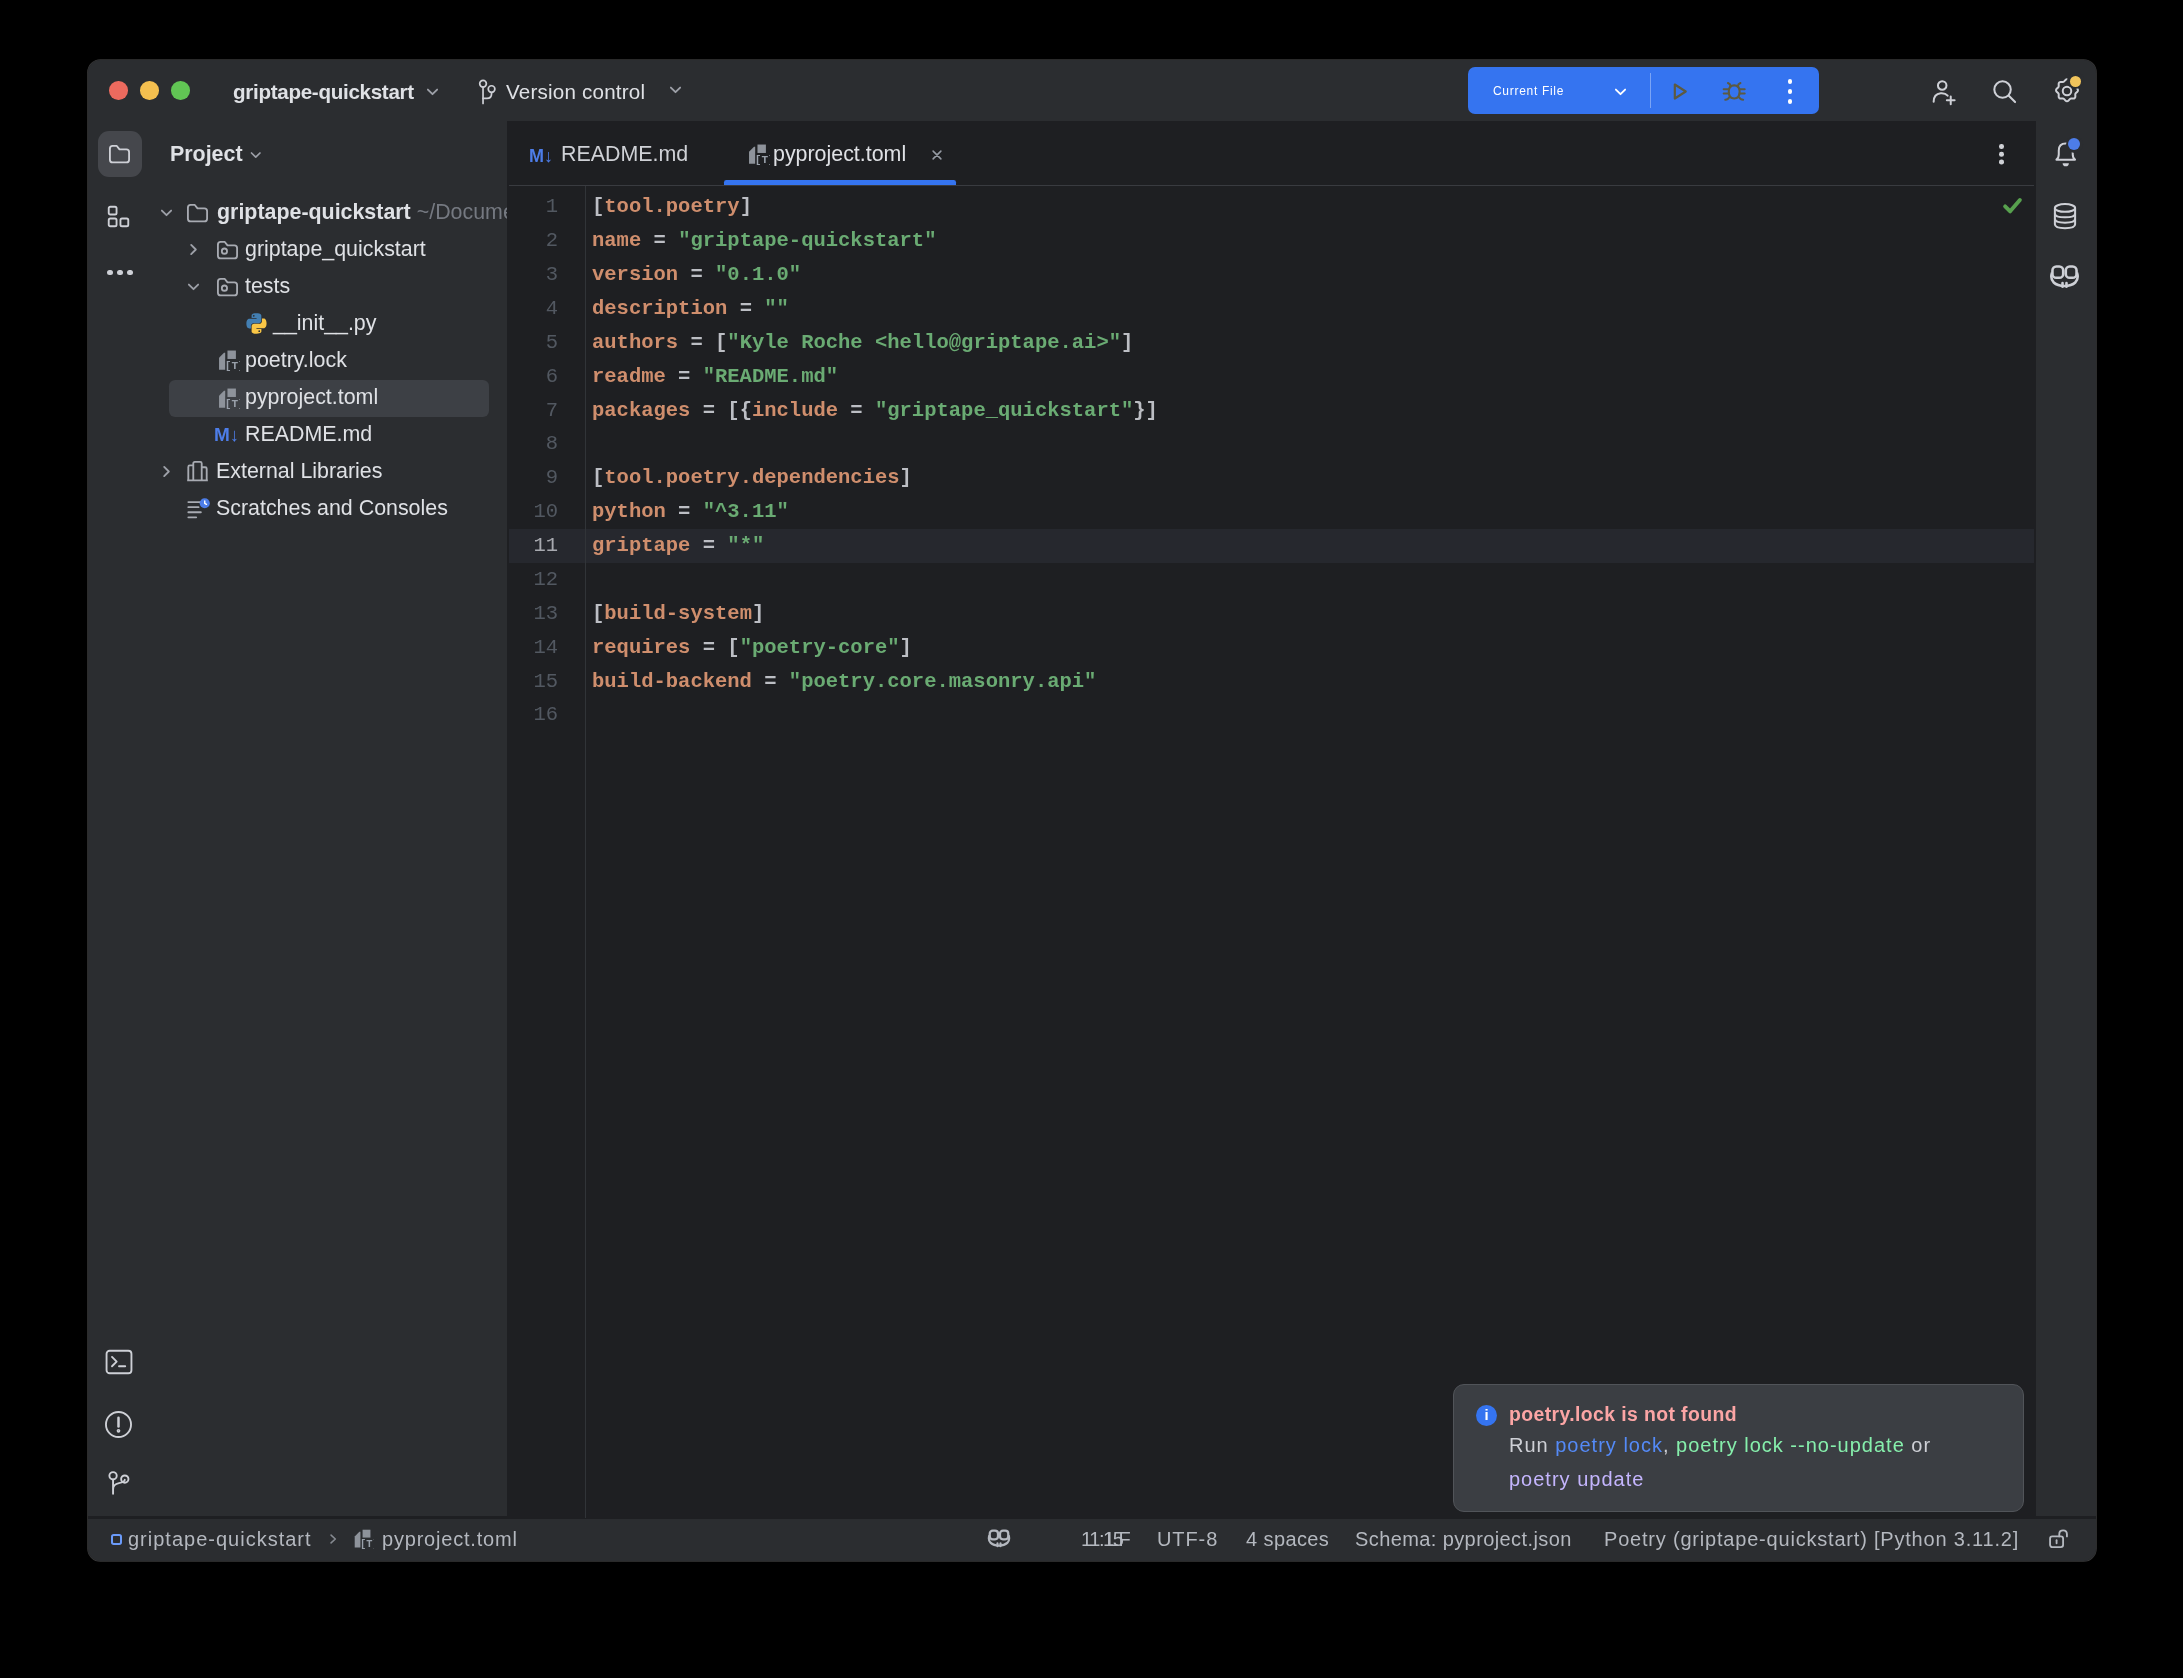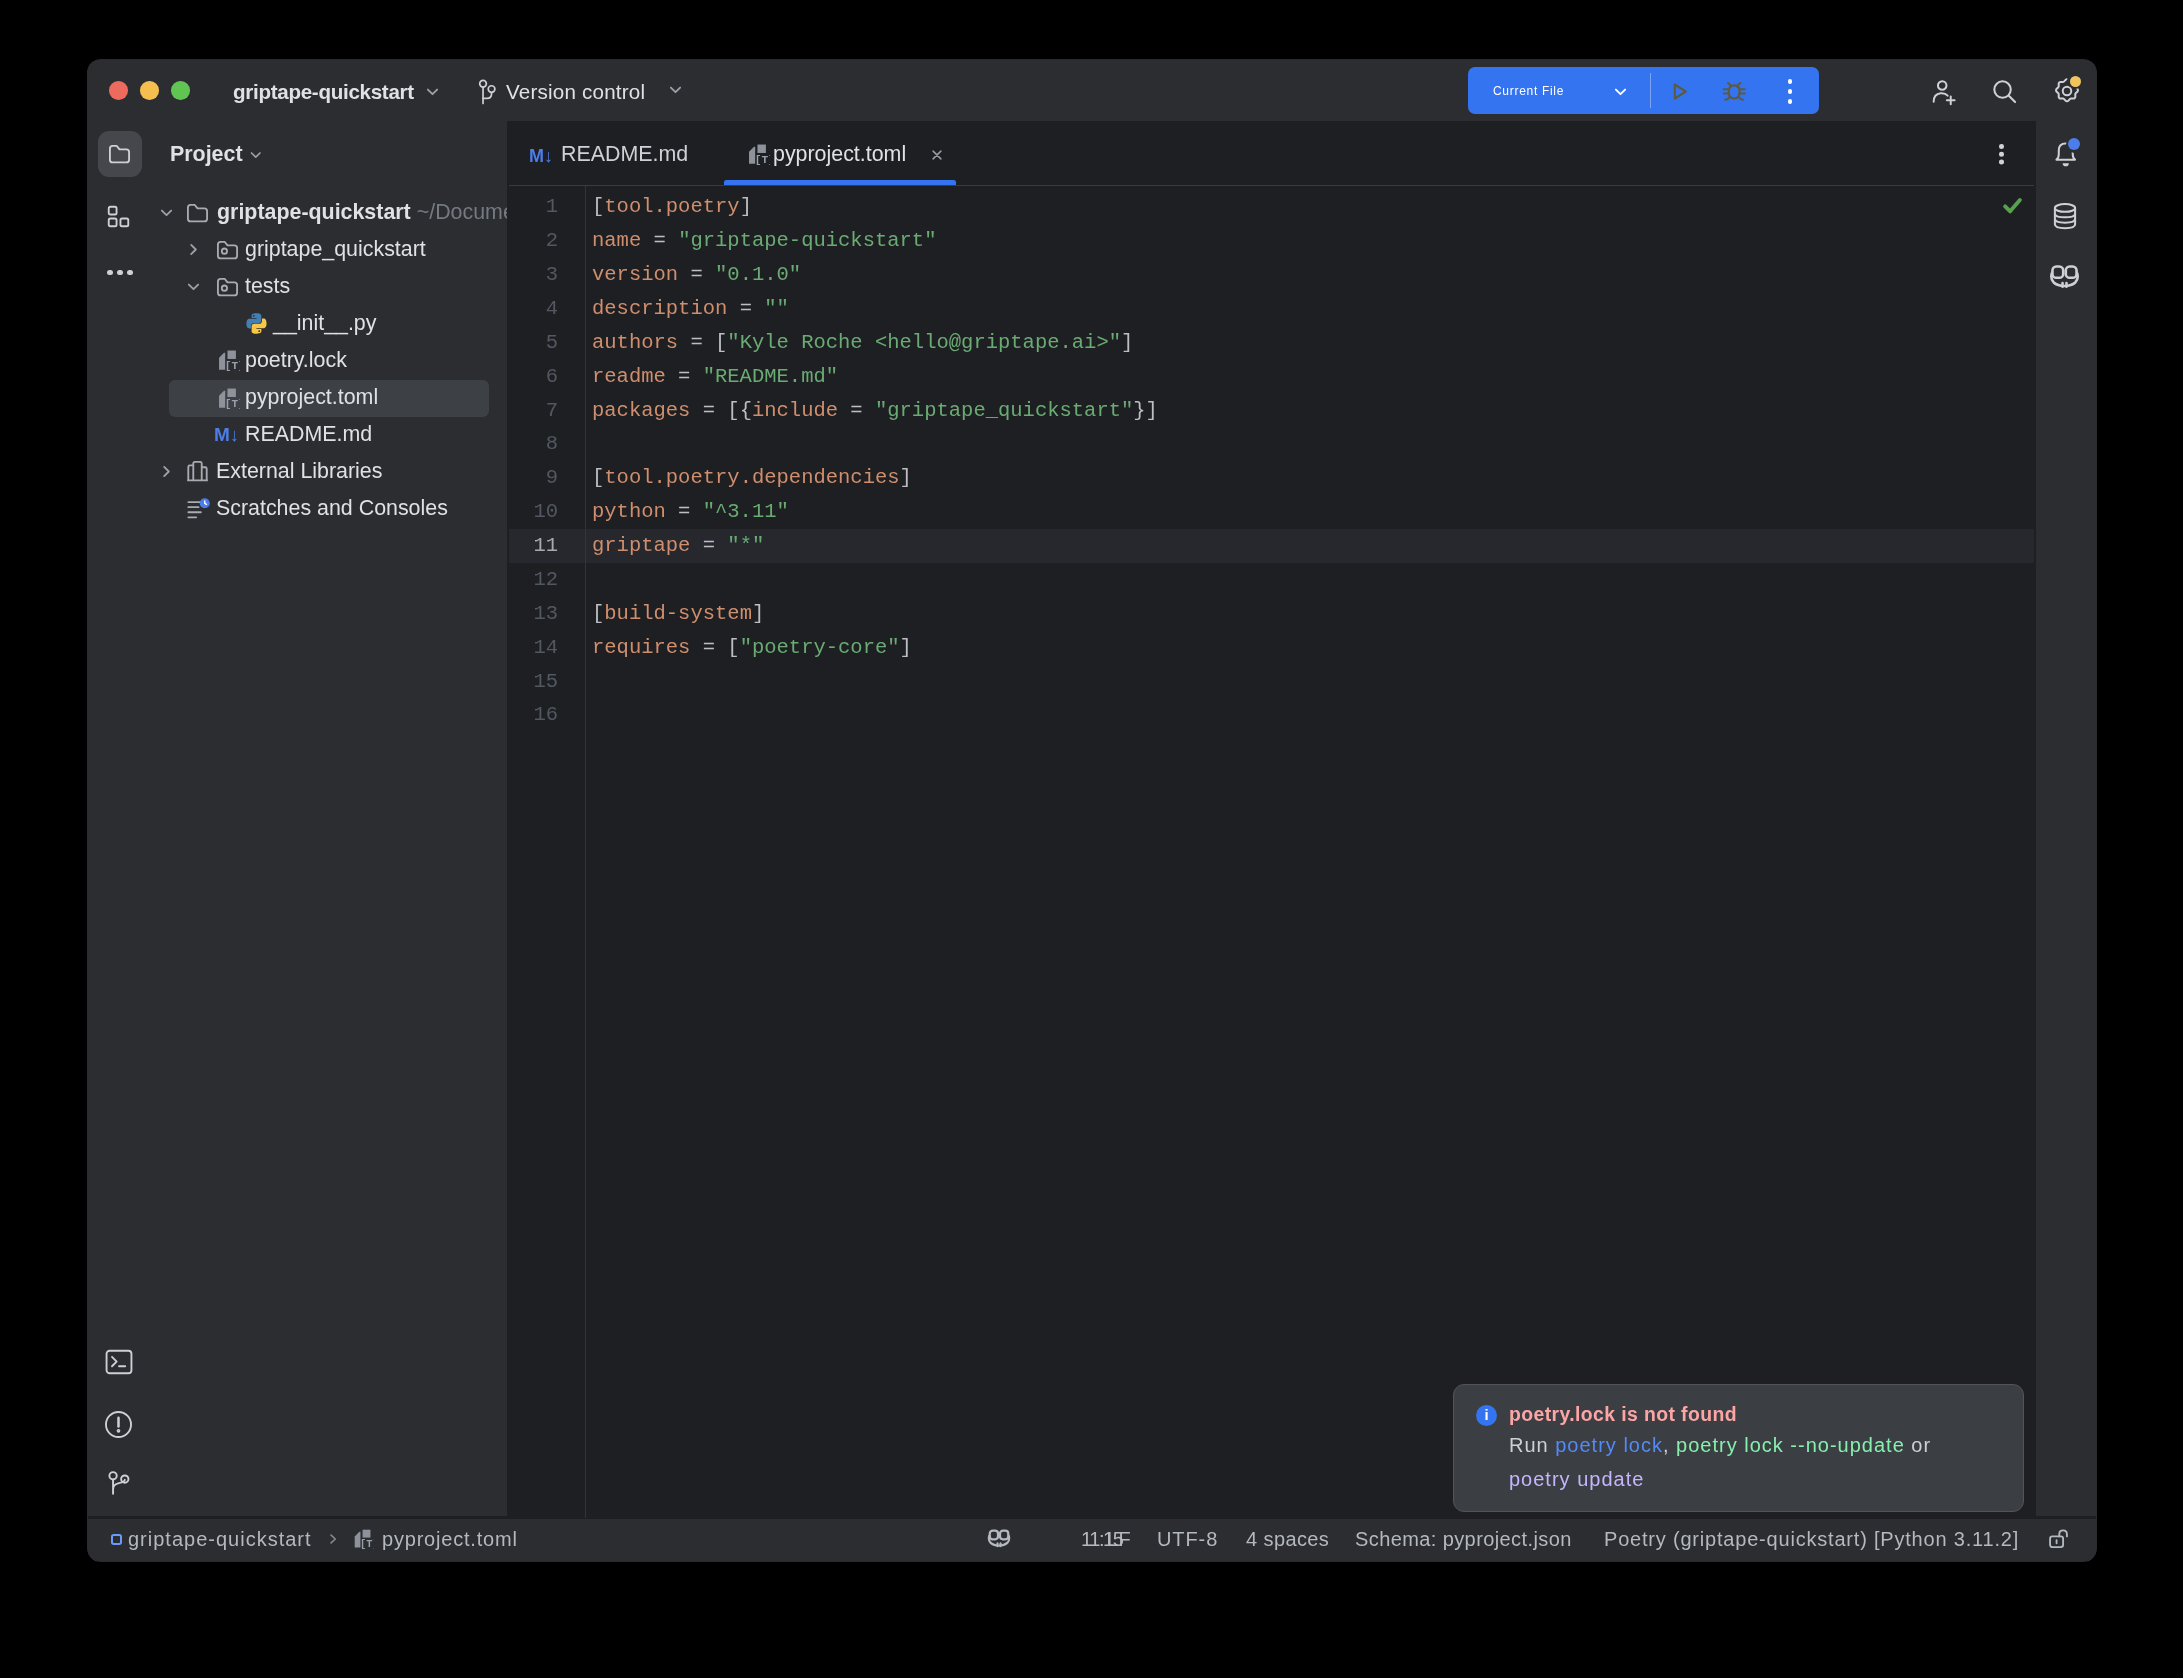--- a/index.html
+++ b/index.html
@@ -13,21 +13,21 @@
   .icon{position:absolute;}
   
   #titlebar{left:0;top:0;width:2008px;height:61px;background:#2B2D30;}
   #leftstrip{left:0;top:61px;width:61px;height:1395px;background:#2B2D30;border-right:0.8px solid #1E1F22;}
   #projpanel{left:61px;top:61px;width:358px;height:1395px;background:#2B2D30;border-right:1.6px solid #1E1F22;overflow:hidden;}
   #rightstrip{left:1947px;top:61px;width:61px;height:1395px;background:#2B2D30;border-left:0.8px solid #1E1F22;}
   #statusbar{left:0;top:1458px;width:2008px;height:44px;background:#2B2D30;border-top:0.8px solid #1E1F22;}
   #tabbar{left:421px;top:61px;width:1525px;height:64px;background:#1E1F22;border-bottom:0.8px solid #393B40;}
   
   .codeline{position:absolute;left:504px;height:34px;line-height:34px;
-            font-family:"Liberation Mono",monospace;font-size:20.5px;white-space:pre;color:#BCBEC4;}
+            font-family:"Liberation Mono",monospace;font-size:20.5px;white-space:pre;color:#BCBEC4;font-weight:bold;}
   .lnum{position:absolute;left:388px;width:82px;height:34px;line-height:34px;text-align:right;
         font-family:"Liberation Mono",monospace;font-size:20.5px;color:#525861;}
   .k{color:#CF8E6D;} .s{color:#6AAB73;} .p{color:#BCBEC4;}
   
   .trow{position:absolute;height:37px;line-height:37px;font-size:21.4px;color:#DFE1E5;white-space:pre;}
   .st{top:1468px;height:23px;line-height:23px;font-size:20px;letter-spacing:0.4px;color:#B4B8BF;white-space:pre;}
 </style>
 </head>
 <body>
 <div id="win">
@@ -229,20 +229,21 @@
   <div class="codeline" style="top:198px;"><span class="k">version</span><span class="p"> = </span><span class="s">"0.1.0"</span></div>
   <div class="codeline" style="top:232px;"><span class="k">description</span><span class="p"> = </span><span class="s">""</span></div>
   <div class="codeline" style="top:266px;"><span class="k">authors</span><span class="p"> = [</span><span class="s">"Kyle Roche &lt;hello@griptape.ai&gt;"</span><span class="p">]</span></div>
   <div class="codeline" style="top:300px;"><span class="k">readme</span><span class="p"> = </span><span class="s">"README.md"</span></div>
   <div class="codeline" style="top:334px;"><span class="k">packages</span><span class="p"> = [{</span><span class="k">include</span><span class="p"> = </span><span class="s">"griptape_quickstart"</span><span class="p">}]</span></div>
   <div class="codeline" style="top:401px;"><span class="p">[</span><span class="k">tool.poetry.dependencies</span><span class="p">]</span></div>
   <div class="codeline" style="top:435px;"><span class="k">python</span><span class="p"> = </span><span class="s">"^3.11"</span></div>
   <div class="codeline" style="top:469px;"><span class="k">griptape</span><span class="p"> = </span><span class="s">"*"</span></div>
   <div class="codeline" style="top:537px;"><span class="p">[</span><span class="k">build-system</span><span class="p">]</span></div>
   <div class="codeline" style="top:571px;"><span class="k">requires</span><span class="p"> = [</span><span class="s">"poetry-core"</span><span class="p">]</span></div>
+  <div class="codeline" style="top:605px;"><span class="k">build-backend</span><span class="p"> = </span><span class="s">"poetry.core.masonry.api"</span></div>
 
   <svg class="icon" style="left:1963px;top:78px;" width="29.5" height="31" viewBox="0 0 38 40" fill="none" stroke="#CED0D6" stroke-width="2.6" stroke-linecap="round" stroke-linejoin="round">
       <path d="M7 28 q3 -2 3 -7 v-5 q0 -9 9 -9 q9 0 9 9 v5 q0 5 3 7 Z"></path>
       <path d="M15 32.5 a4 4 0 0 0 8 0 Z" fill="#CED0D6" stroke="none"></path>
     </svg>
   <div class="abs" style="left:1978px;top:76px;width:17px;height:17px;border-radius:50%;background:#2B2D30;"></div>
   <div class="abs" style="left:1980px;top:78px;width:12.4px;height:12.4px;border-radius:50%;background:#4D7DE8;"></div>
   <svg class="icon" style="left:1963px;top:142px;" width="28" height="29" viewBox="0 0 36 37" fill="none" stroke="#CED0D6" stroke-width="2.6">
       <ellipse cx="18" cy="7.5" rx="13" ry="5"></ellipse>
       <path d="M5 7.5 v7 q0 5 13 5 q13 0 13 -5 v-7"></path>

